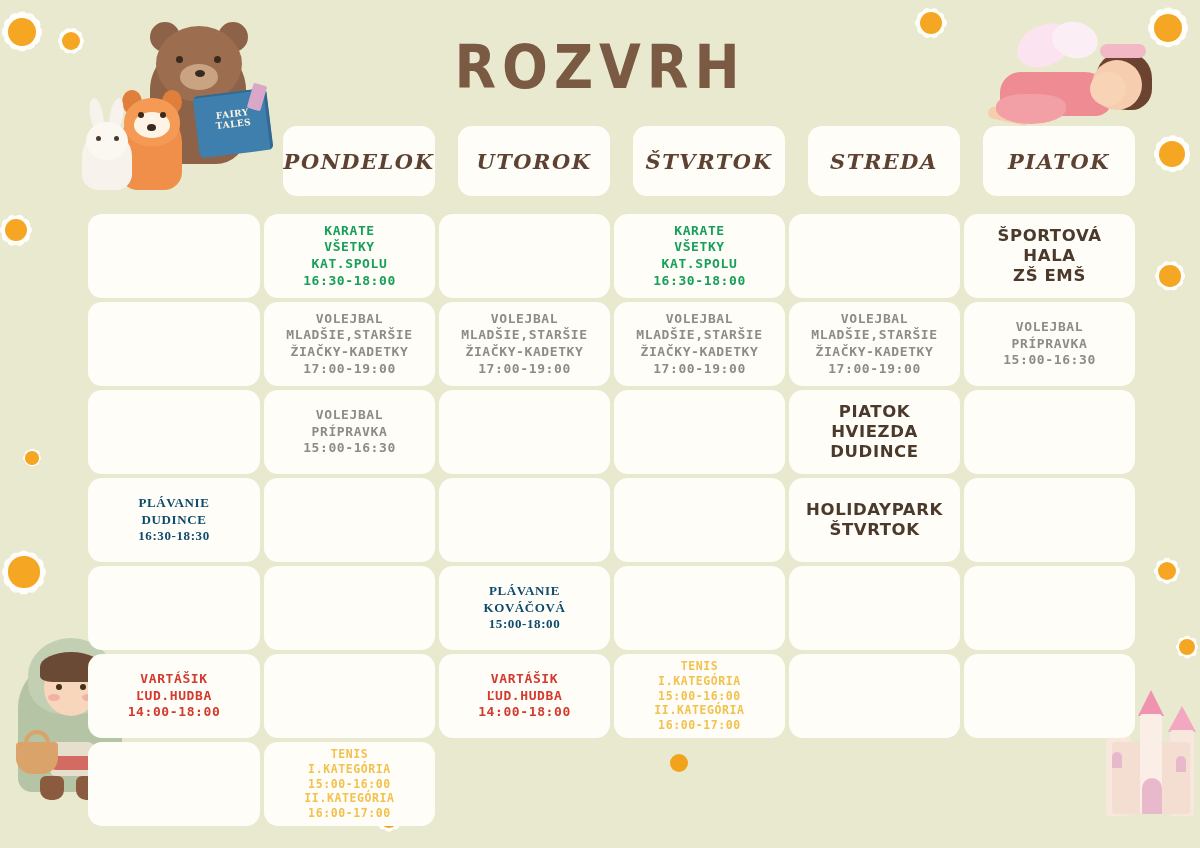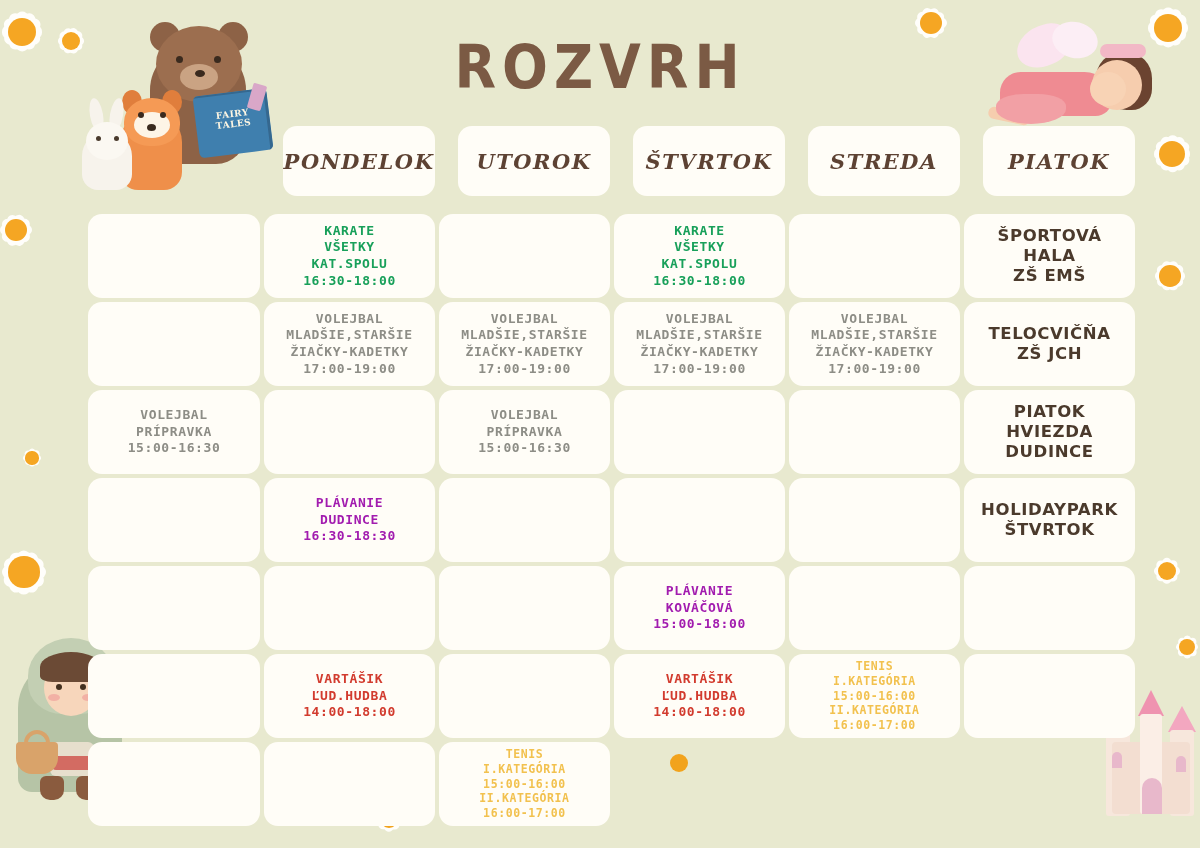--- a/index.html
+++ b/index.html
@@ -93,21 +93,21 @@
   .ev {
     font-size: 13px;
     line-height: 1.28;
     font-weight: 700;
     letter-spacing: 0.6px;
     font-family: "DejaVu Sans Mono", monospace;
     white-space: pre-line;
   }
   .ev.green  { color: #18a05a; }
   .ev.gray   { color: #8d8d86; }
-  .ev.blue   { color: #a21caf; }
+  .ev.blue   { color: #0c4a6e; font-family: Liberation Serif, serif; }
   .ev.red    { color: #d23b2e; }
   .ev.yellow { color: #f2c14e; font-size: 11.5px; line-height: 1.3; }
 
   
   .ill { position: absolute; pointer-events: none; }
 
   
   .bear-body {
     position: absolute; left: 150px; top: 44px;
     width: 96px; height: 120px; background: #8d6246;
@@ -427,22 +427,20 @@
 ŽIAČKY-KADETKY
 17:00-19:00</span>
     </div>
   <div class="cell">
       <span class="ev gray">VOLEJBAL
 MLADŠIE,STARŠIE
 ŽIAČKY-KADETKY
 17:00-19:00</span>
     </div>
 
-  <div class="cell row-hdr" style="white-space:pre-line">TELOCVIČŇA
-ZŠ JCH</div>
   <div class="cell">
       <span class="ev gray">VOLEJBAL
 PRÍPRAVKA
 15:00-16:30</span>
     </div>
   <div class="cell">
       <span class="ev"></span>
     </div>
   <div class="cell">
       <span class="ev gray">VOLEJBAL

